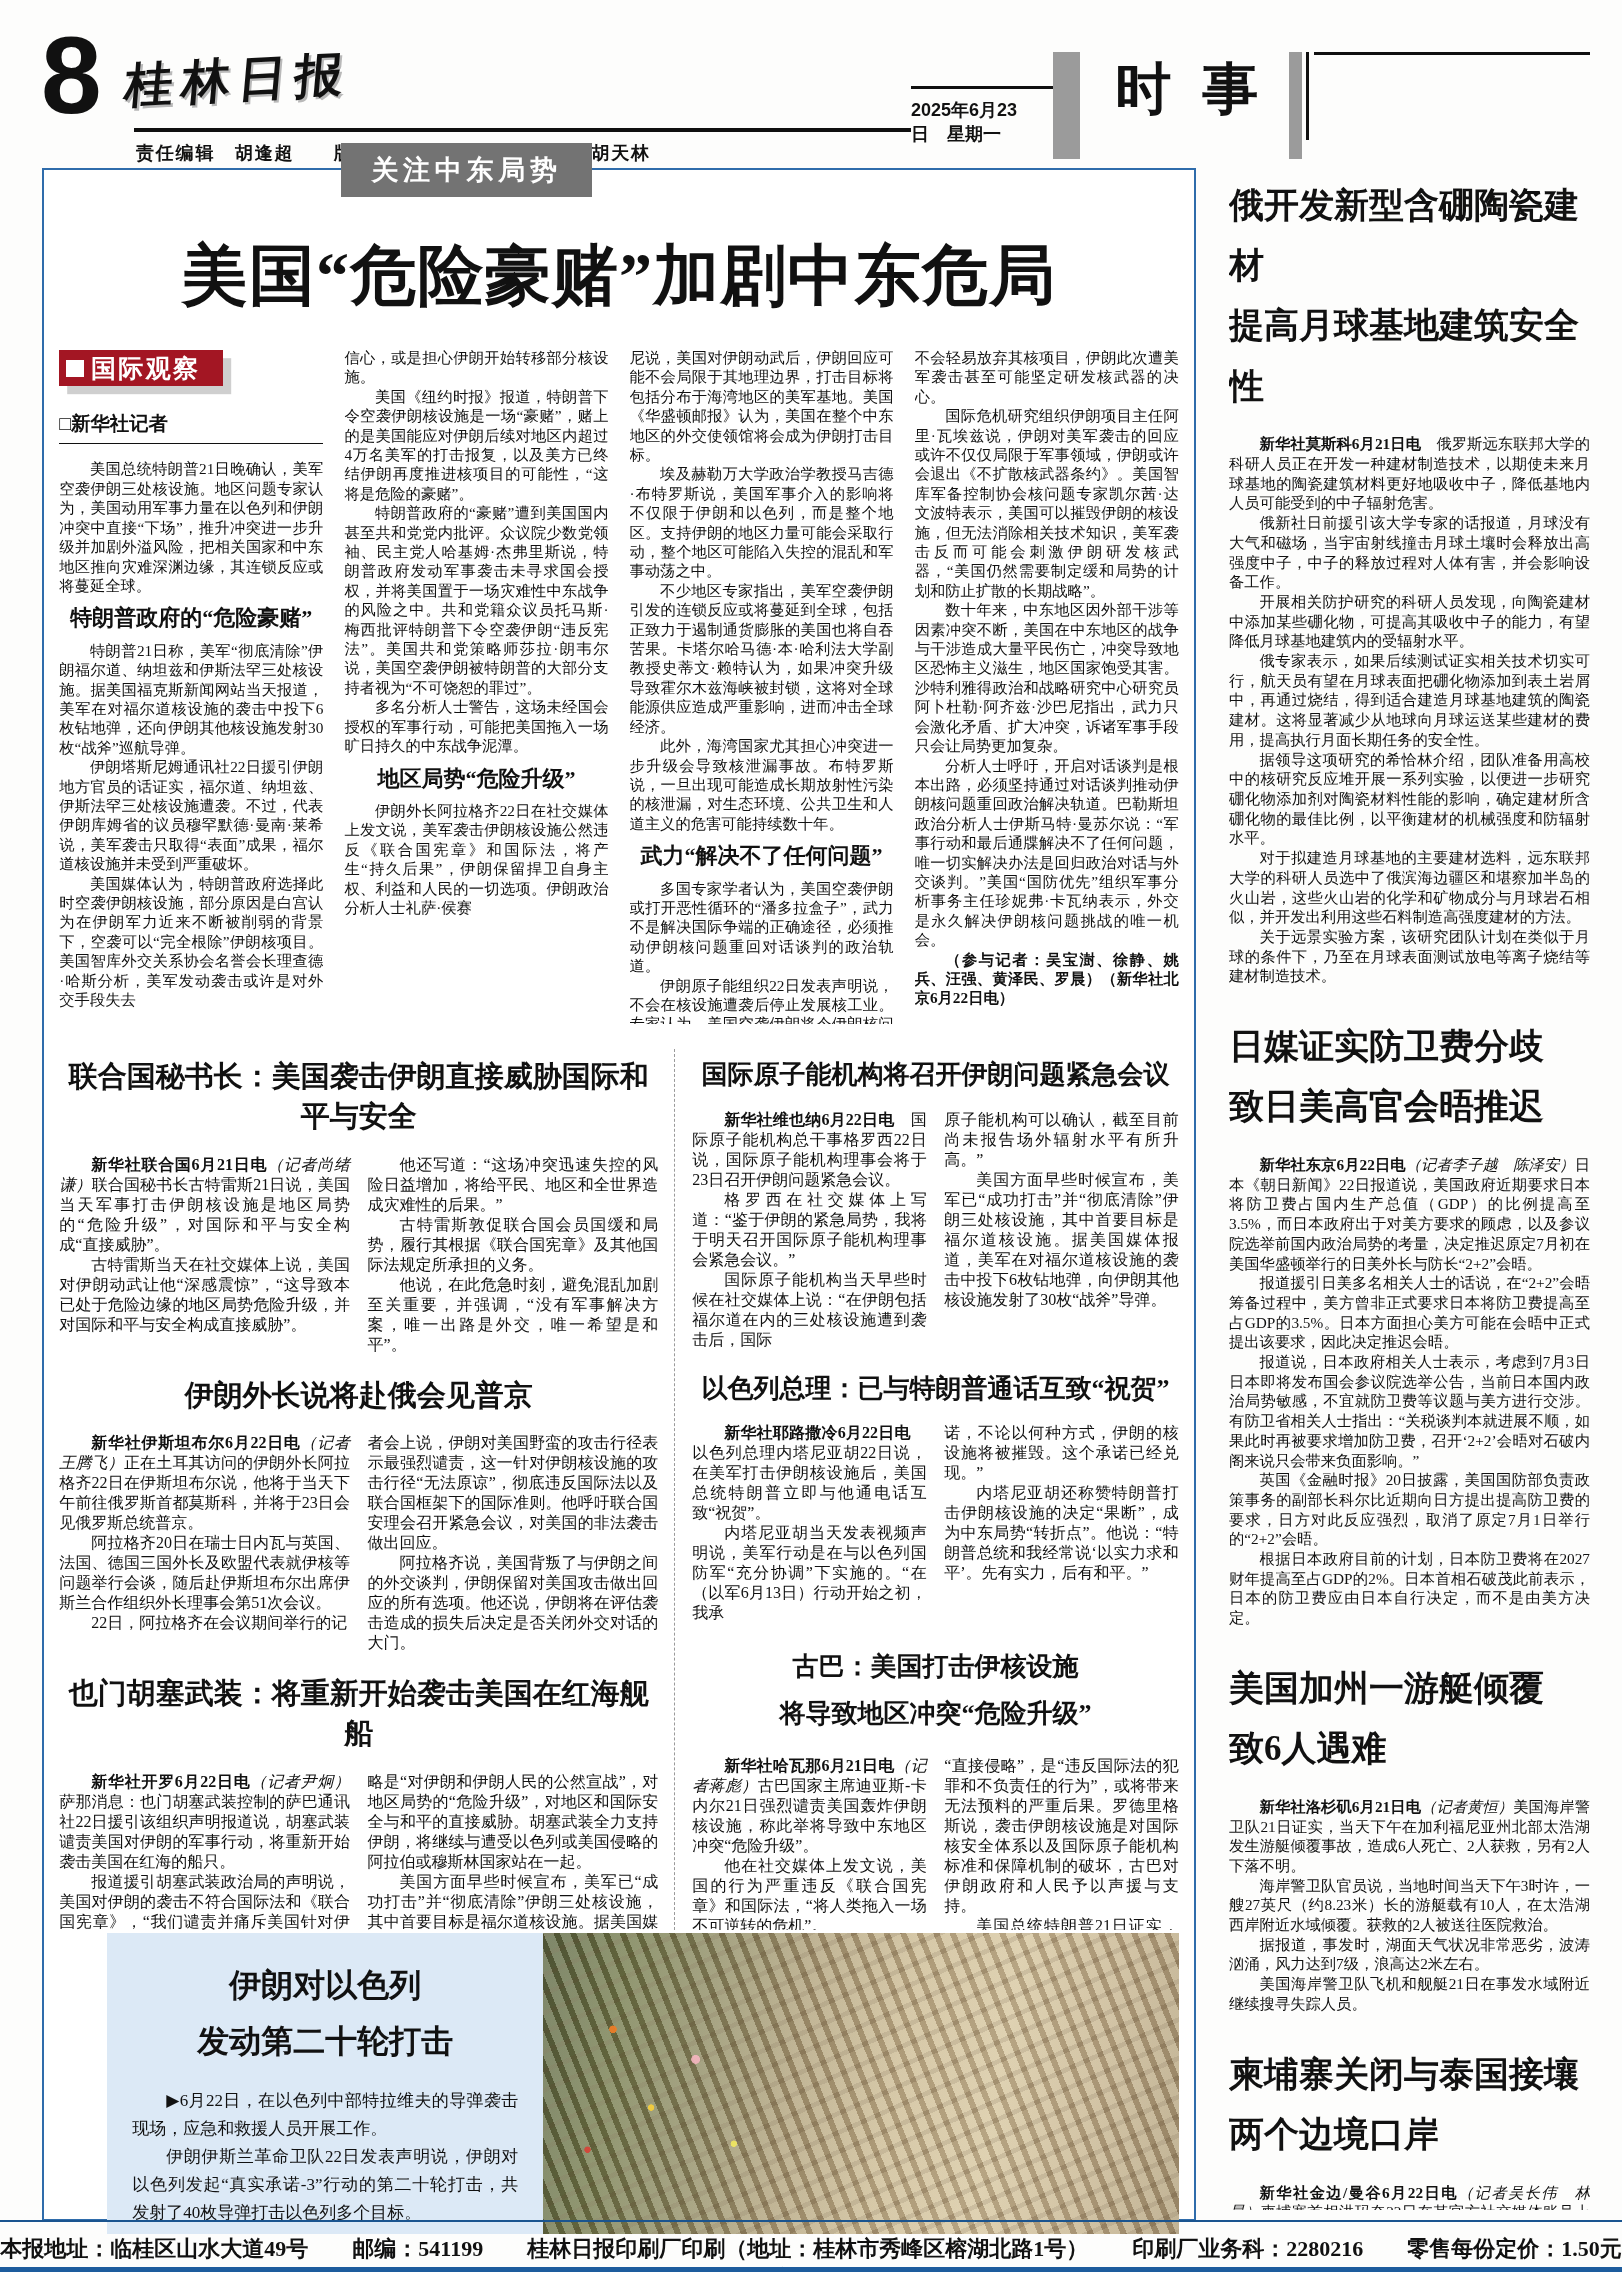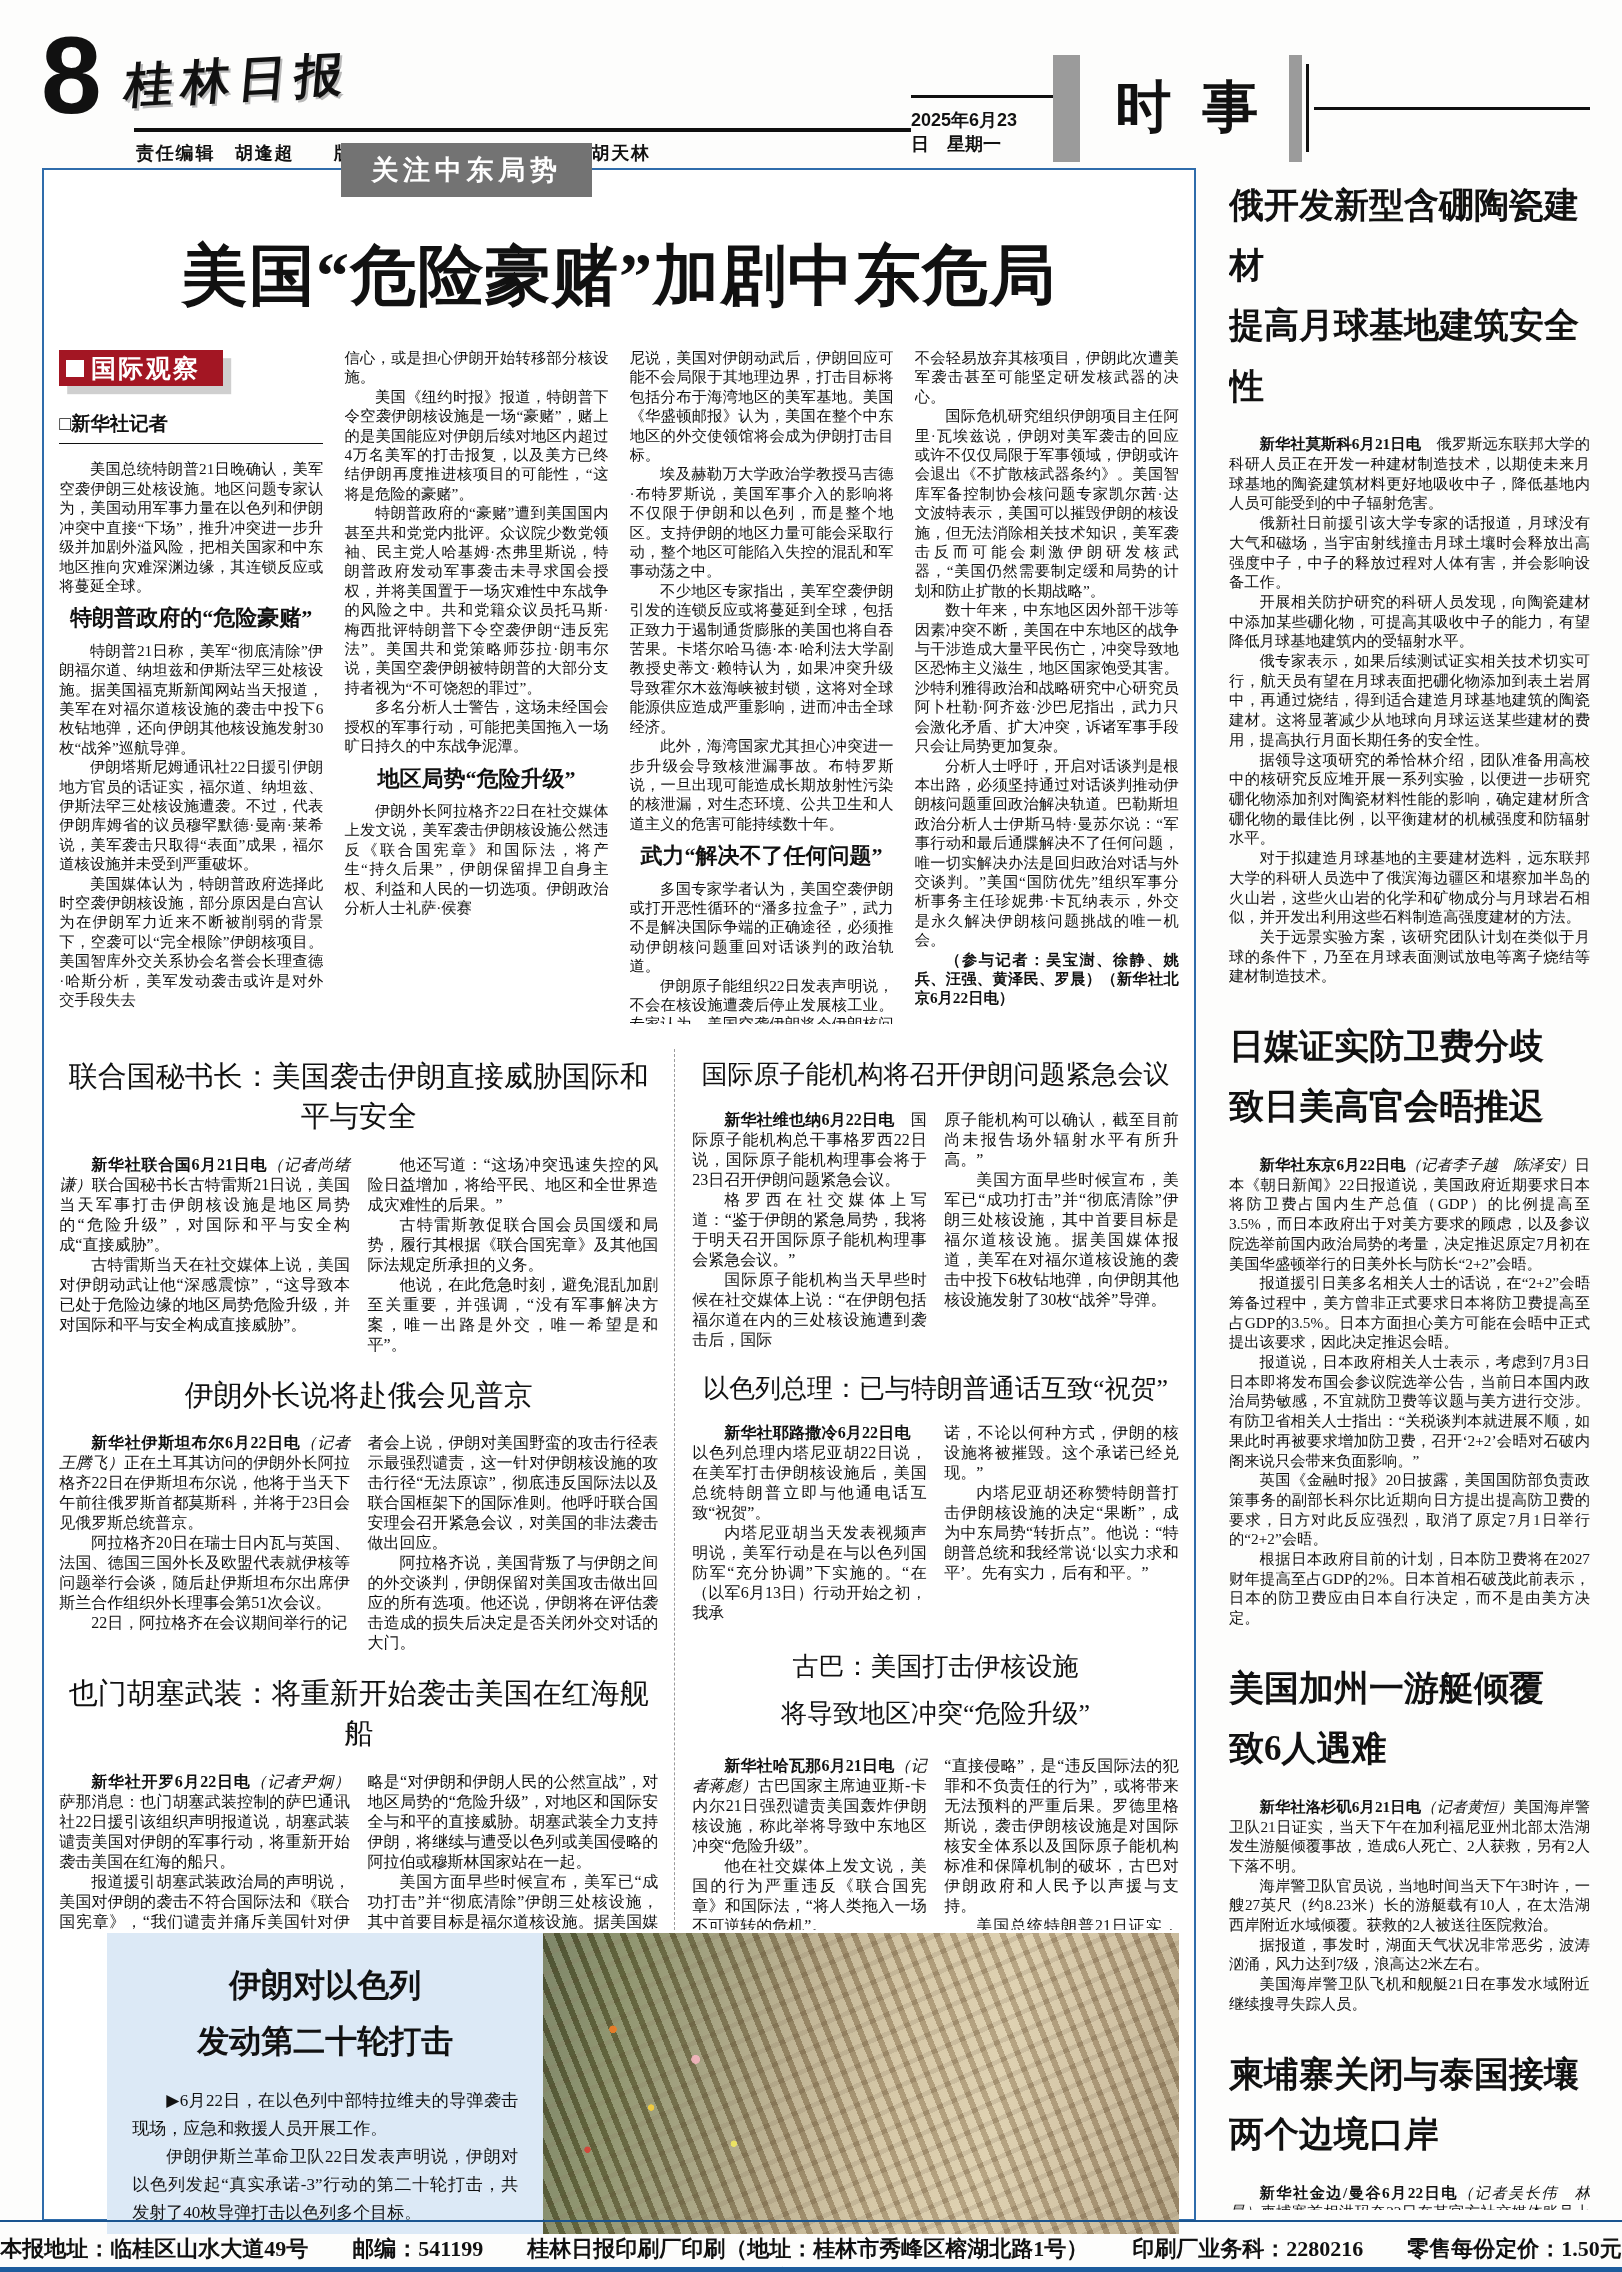--- a/index.html
+++ b/index.html
@@ -7,21 +7,21 @@
   .page{position:relative;width:1622px;height:2273px;background:#fdfdfc;margin:0 auto;overflow:hidden;}
 
   
   .hdr{position:absolute;left:41px;top:23.5px;right:32px;display:flex;}
   .hdr-left{width:870px;}
   .hdr-row{display:flex;align-items:flex-end;gap:23.5px;}
   .hdr-num{font-family:"Liberation Sans","DejaVu Sans",sans-serif;font-weight:900;font-size:109px;line-height:.95;}
   .masthead{font-weight:900;font-size:48px;letter-spacing:8.2px;transform:skewX(-8deg) rotate(-3deg);text-shadow:2.4px 2.4px 0 #b9b9b9;padding-bottom:15.3px;}
   .hdr-rule{height:3.5px;background:#101010;margin:1.2px 0 9.4px 93px;}
   .credits{margin-left:95px;font-family:"Liberation Sans","DejaVu Sans",sans-serif;font-weight:bold;font-size:18px;letter-spacing:1.8px;}
-  .hdr-right{flex:1;display:flex;align-items:center;margin-top:28px;}
+  .hdr-right{flex:1;display:flex;align-items:flex-start;margin-top:28px;}
   .seg1{flex:1;display:flex;flex-direction:column;}
   .seg1 .line{height:3.5px;background:#101010;margin-top:34px;}
   .issue-date{align-self:flex-end;margin:9.4px 21px 0 0;font-family:"Liberation Sans","DejaVu Sans",sans-serif;font-weight:bold;font-size:18px;}
   .gbar{width:27px;height:107px;background:#9b9b9b;}
   .gbar2{width:13px;height:107px;background:#9b9b9b;margin-right:3.5px;}
   .vline{width:3.5px;height:88px;background:#101010;margin-right:4.7px;}
   .sec-title{font-weight:900;font-size:56px;letter-spacing:31px;padding-left:35px;white-space:nowrap;}
   .seg2{width:276px;height:3.5px;background:#101010;}
 
   
@@ -39,21 +39,21 @@
           display:flex;align-items:center;gap:7px;padding-left:7px;box-shadow:8.2px 8.2px 0 #cfcfcf;margin:2.4px 0 28px;}
   .kicker .sq{width:17.6px;height:17.6px;background:#fff;flex:0 0 auto;}
   .byline{font-weight:bold;font-size:19.4px;border-bottom:1.8px solid #101010;padding-bottom:9.4px;margin-bottom:15.3px;}
   h4.subhead{text-align:center;font-size:22px;font-weight:900;margin:13px 0;text-indent:0;}
 
   
   .sub-band{display:flex;padding:25px 15.3px 0;height:881px;overflow:hidden;}
   .group-left{width:599px;padding-right:15.3px;}
   .group-right{flex:1;border-left:1.8px dashed #9a9a9a;padding-left:17.6px;}
   .sub-band article{margin-bottom:21px;}
-  .sub-band h3{text-align:center;font-weight:400;margin:8.2px 0 17.6px;text-indent:0;}
+  .sub-band h3{text-align:center;font-weight:700;margin:8.2px 0 17.6px;text-indent:0;}
   .group-left h3{font-size:29px;}
   .group-right h3{font-size:26px;}
   h3.two-line{line-height:1.8;}
   .two-col{display:flex;gap:17.6px;}
   .two-col .c{flex:1;font-size:16px;line-height:20px;text-align:justify;}
 
   
   .photo-band{display:flex;margin:3.5px 15.3px 0;height:301px;overflow:hidden;padding-left:48px;}
   .caption-box{width:436px;background:#dce9f6;padding:20px 25px;box-sizing:border-box;}
   .caption-box h2{text-align:center;font-size:32px;font-weight:900;line-height:1.75;margin:3.5px 0 17.6px;}

